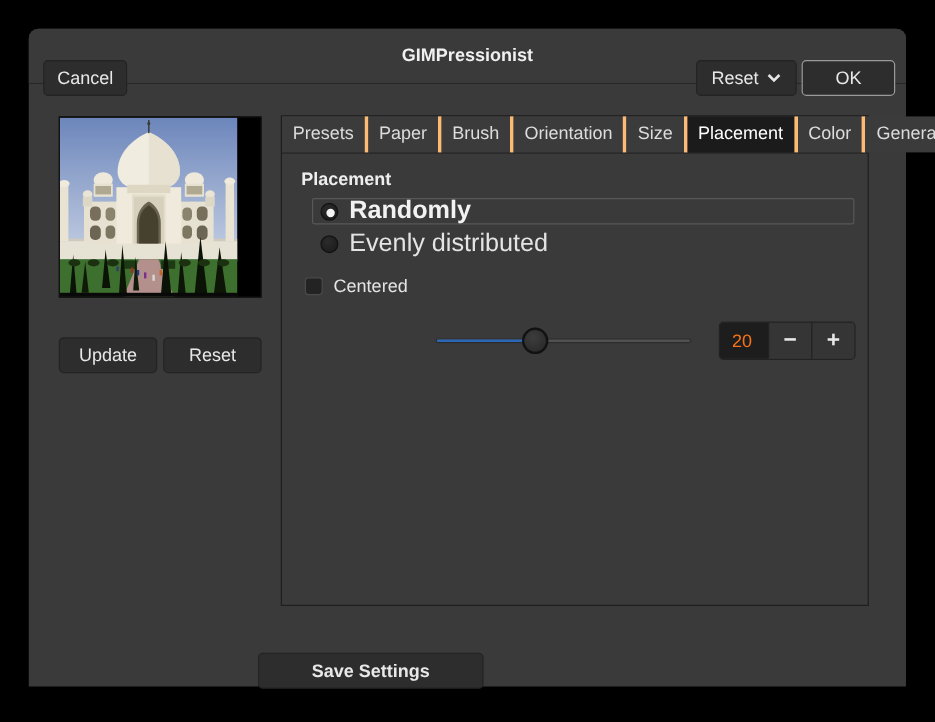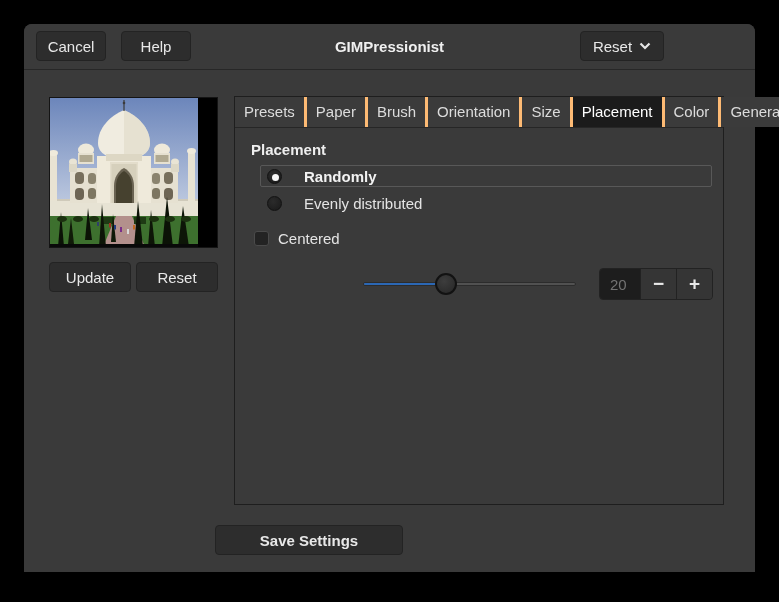--- a/index.html
+++ b/index.html
@@ -8,21 +8,21 @@
   #dialog { position:absolute; left:24px; top:24px; width:731px; height:548px;
             background:#3a3a3a; border-radius:8px 8px 0 0; }
 
   
   .titlebar { position:absolute; left:0; top:0; width:731px; height:46px;
               border-bottom:1px solid #272727; border-radius:8px 8px 0 0; background:#3a3a3a; }
   .win-title { position:absolute; left:0; top:0; width:100%; height:46px; line-height:46px;
                text-align:center; color:#f0f0f0; font-weight:bold; font-size:15px; pointer-events:none; }
   .btn { position:absolute; height:30px; background:#2d2d2d; border:1px solid #232323;
          border-radius:4px; color:#e8e8e8; font-size:15px; display:flex;
-         align-items:center; justify-content:center; cursor:default; }
+         align-items:center; justify-content:center; cursor:default;margin-top:19px; }
   #btn-cancel { left:12px; top:7px; width:70px; }
   #btn-help   { left:97px; top:7px; width:70px; }
   #btn-reset-dd { left:556px; top:7px; width:84px; gap:7px; }
   #btn-ok     { left:644px; top:7px; width:78px; border-color:#9a9a9a; }
 
   
   .preview-frame { position:absolute; left:25px; top:73px; width:169px; height:151px;
                    background:#000; border:1px solid #141414; display:flex; overflow:hidden; }
   .preview-frame svg { display:block; }
   .preview-black-band { width:19px; height:100%; background:#000; }
@@ -39,21 +39,21 @@
               background:#3a3a3a; border:1px solid #1e1e1e; }
   .tabbar { display:flex; height:31px; background:#2f2f2f; border-bottom:1px solid #262626; }
   .tab { padding:0 9px; line-height:30px; font-size:15px; color:#dcdcdc;
          background:#3b3b3b; border-right:3px solid #fdba74; white-space:nowrap; }
   .tab.active { background:#1b1b1b; color:#ffffff; }
 
   .panel { position:relative; height:376px; }
   .panel-heading { position:absolute; left:16px; top:13px; font-size:15px; font-weight:bold; color:#eeeeee; }
 
   .radio-row { position:absolute; left:25px; width:452px; height:22px; display:flex;
-               align-items:center; gap:22px; padding-left:7px; font-size:15px; color:#e4e4e4; }
+               align-items:center; gap:9px; padding-left:7px; font-size:21px; color:#e4e4e4; }
   #radio-row-0 { top:37px; border:1px solid #585858; border-radius:2px; padding-left:6px; }
   #radio-row-0 .radio-label { font-weight:bold; color:#f2f2f2; }
   #radio-row-1 { top:64px; }
   .radio-circle { width:15px; height:15px; border-radius:50%;
                   background:radial-gradient(circle at 40% 35%, #2b2b2b, #191919);
                   border:1px solid #121212; position:relative; flex:none; }
   .radio-row.selected .radio-circle::after { content:""; position:absolute; left:4px; top:4px;
                   width:7px; height:7px; border-radius:50%; background:#f5f5f5; }
 
   .check-row { position:absolute; left:19px; top:100px; height:20px; display:flex;
@@ -66,41 +66,41 @@
   .slider { position:absolute; left:128px; top:140px; width:213px; height:32px; }
   .slider-track { position:absolute; left:0; top:14px; width:100%; height:4px;
                   background:#515151; border-radius:2px; border:1px solid #2c2c2c; }
   .slider-fill { position:absolute; left:0; top:0; height:100%; background:#2b67b4; border-radius:2px; }
   .slider-handle { position:absolute; top:5px; width:22px; height:22px; margin-left:-11px;
                    border-radius:50%; background:radial-gradient(circle at 40% 35%, #3d3d3d, #262626);
                    border:2px solid #121212; }
 
   .spinbox { position:absolute; left:364px; top:140px; width:114px; height:32px; display:flex;
              border:1px solid #222222; border-radius:4px; overflow:hidden; background:#353535; }
-  .spin-value { width:40px; height:100%; background:#1d1d1d; border:none; color:#737373;
+  .spin-value { width:40px; height:100%; background:#1d1d1d; border:none; color:#f97316;
                 font-size:15px; padding-left:10px; font-family:"Liberation Sans", sans-serif; }
   .spin-btn { width:37px; display:flex; align-items:center; justify-content:center;
               color:#e8e8e8; font-size:19px; font-weight:bold; background:#353535;
               border-left:1px solid #222222; }
 </style>
 </head>
 <body>
 
 <div id="dialog">
 
   <div class="titlebar">
     <div class="win-title">GIMPressionist</div>
     <div class="btn" id="btn-cancel">Cancel</div>
-    <div class="btn" id="btn-help">Help</div>
     <div class="btn" id="btn-reset-dd">
       <span>Reset</span>
       <svg width="12" height="8" viewBox="0 0 12 8">
         <polyline points="1.5,1.5 6,6 10.5,1.5" fill="none" stroke="#e6e6e6" stroke-width="2.2"></polyline>
       </svg>
     </div>
+    <div class="btn" id="btn-ok">OK</div>
   </div>
 
   <div class="preview-frame">
     <svg width="148" height="149" viewBox="0 0 148 149" preserveAspectRatio="none">
       <defs>
         <linearGradient id="sky" x1="0" y1="0" x2="0" y2="1">
           <stop offset="0" stop-color="#6c86bb"></stop>
             <stop offset="1" stop-color="#c7d1e4"></stop>
         </linearGradient>
       </defs>

